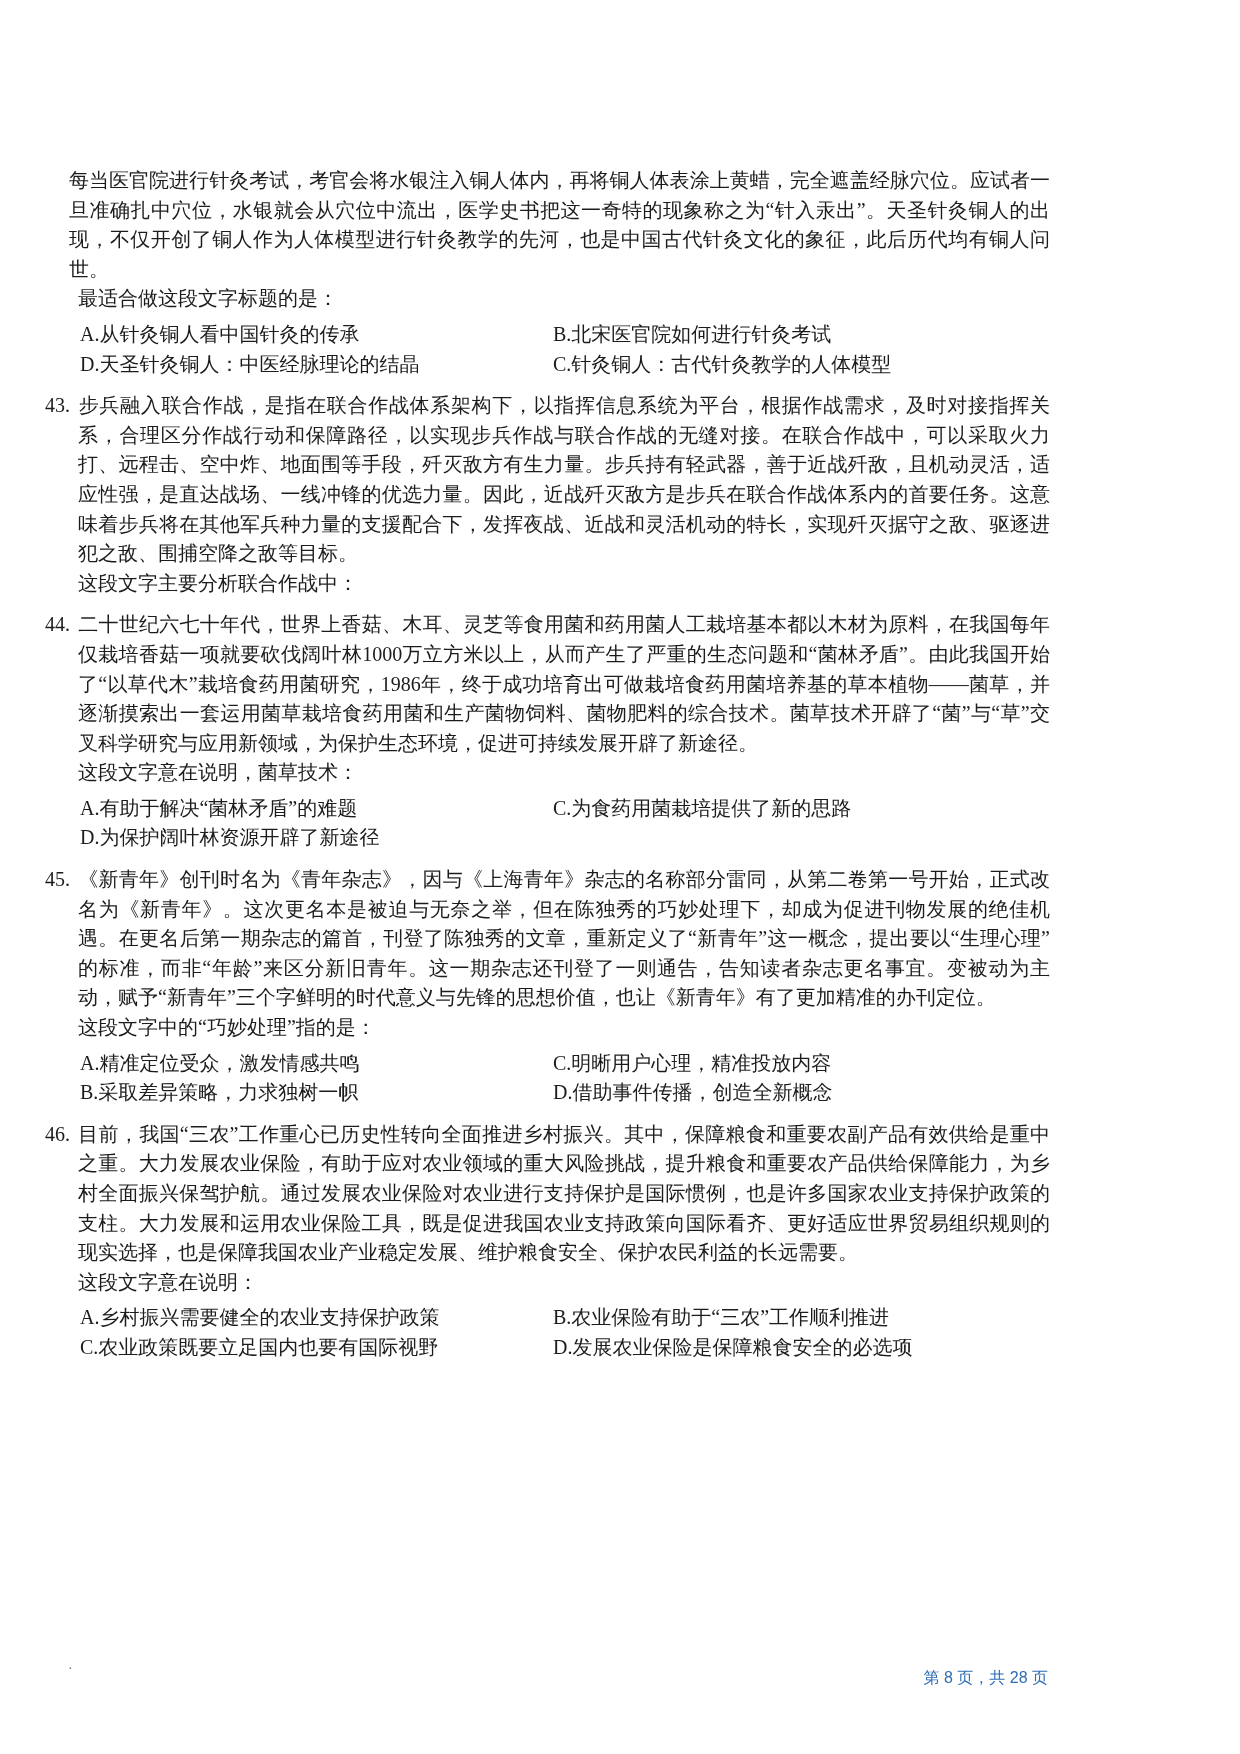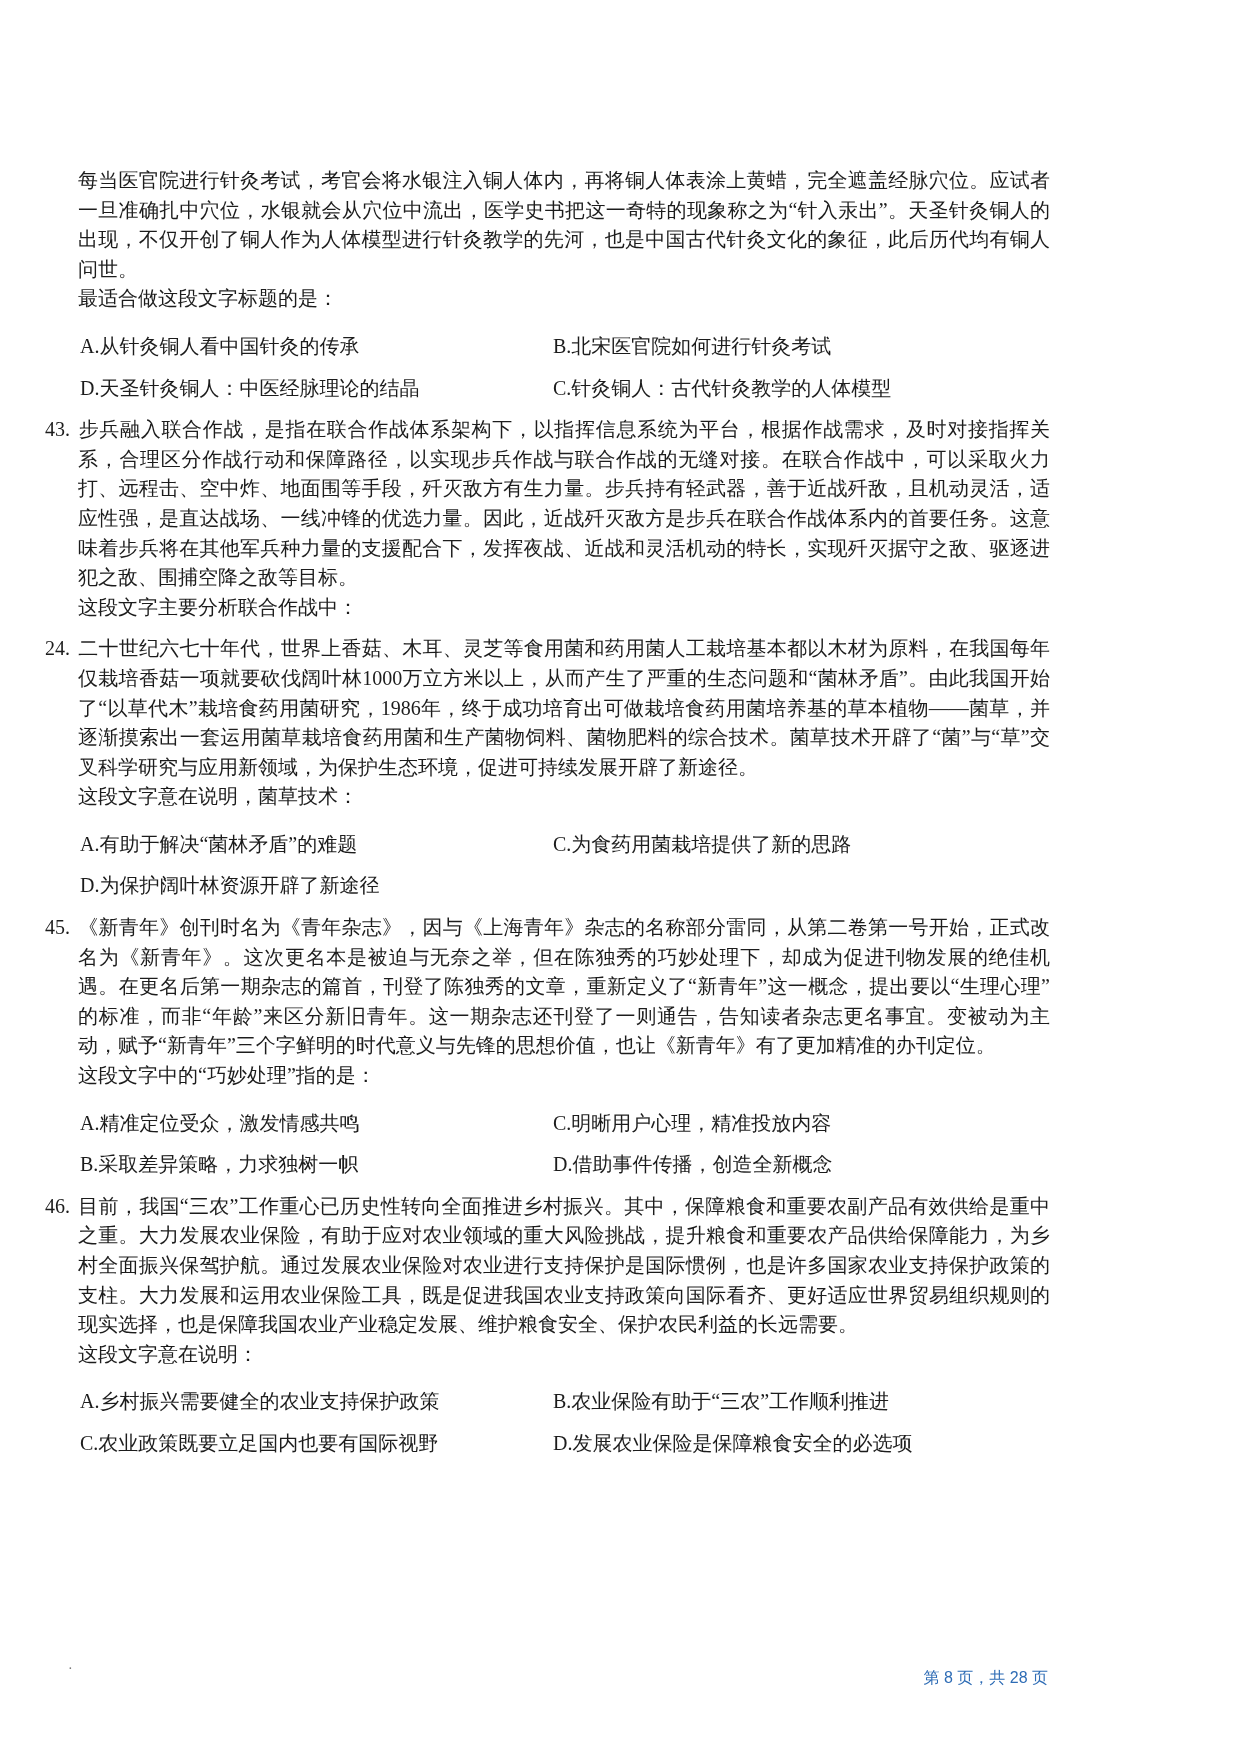--- a/index.html
+++ b/index.html
@@ -16,42 +16,42 @@
     line-height: 29.6px;
     overflow: hidden;
   }
   .content {
     position: absolute;
     top: 166px;
     left: 45px;
     width: 1005px;
   }
   .para {
-    margin-left: 33px;
+    margin-left: 24px;
     text-align: justify;
   }
   .q-body {
     margin-left: 33px;
     text-indent: -33px;
     text-align: justify;
   }
   .q-num {
     display: inline-block;
     width: 33px;
     text-indent: 0;
   }
   .prompt {
     margin-left: 33px;
   }
   .question { margin-top: 12px; }
   .question.first { margin-top: 0; }
   .options {
-    margin: 18px 0 8px 35px;
+    margin: 6px 0 8px 35px;
     display: grid;
-    row-gap: 12px;
+    row-gap: 0;
   }
   .options.cols2 { grid-template-columns: 473px auto; }
   .options.cols4 { grid-template-columns: 236px 237px 236px auto; }
   .option { white-space: nowrap; }
   .footer-page {
     position: absolute;
     right: 192px;
     bottom: 66px;
     font-family: "Liberation Sans", "DejaVu Sans", sans-serif;
     font-size: 16px;
@@ -82,21 +82,21 @@
         <span class="option">C.针灸铜人：古代针灸教学的人体模型</span>
       </div>
     </section>
 
     <section class="question">
       <p class="q-body"><span class="q-num">43.</span><span>步兵融入联合作战，是指在联合作战体系架构下，以指挥信息系统为平台，根据作战需求，及时对接指挥关系，合理区分作战行动和保障路径，以实现步兵作战与联合作战的无缝对接。在联合作战中，可以采取火力打、远程击、空中炸、地面围等手段，歼灭敌方有生力量。步兵持有轻武器，善于近战歼敌，且机动灵活，适应性强，是直达战场、一线冲锋的优选力量。因此，近战歼灭敌方是步兵在联合作战体系内的首要任务。这意味着步兵将在其他军兵种力量的支援配合下，发挥夜战、近战和灵活机动的特长，实现歼灭据守之敌、驱逐进犯之敌、围捕空降之敌等目标。</span></p>
       <p class="prompt">这段文字主要分析联合作战中：</p>
     </section>
 
     <section class="question">
-      <p class="q-body"><span class="q-num">24.</span><span>二十世纪六七十年代，世界上香菇、木耳、灵芝等食用菌和药用菌人工栽培基本都以木材为原料，在我国每年仅栽培香菇一项就要砍伐阔叶林1000万立方米以上，从而产生了严重的生态问题和“菌林矛盾”。由此我国开始了“以草代木”栽培食药用菌研究，1986年，终于成功培育出可做栽培食药用菌培养基的草本植物——菌草，并逐渐摸索出一套运用菌草栽培食药用菌和生产菌物饲料、菌物肥料的综合技术。菌草技术开辟了“菌”与“草”交叉科学研究与应用新领域，为保护生态环境，促进可持续发展开辟了新途径。</span></p>
+      <p class="q-body"><span class="q-num">44.</span><span>二十世纪六七十年代，世界上香菇、木耳、灵芝等食用菌和药用菌人工栽培基本都以木材为原料，在我国每年仅栽培香菇一项就要砍伐阔叶林1000万立方米以上，从而产生了严重的生态问题和“菌林矛盾”。由此我国开始了“以草代木”栽培食药用菌研究，1986年，终于成功培育出可做栽培食药用菌培养基的草本植物——菌草，并逐渐摸索出一套运用菌草栽培食药用菌和生产菌物饲料、菌物肥料的综合技术。菌草技术开辟了“菌”与“草”交叉科学研究与应用新领域，为保护生态环境，促进可持续发展开辟了新途径。</span></p>
       <p class="prompt">这段文字意在说明，菌草技术：</p>
       <div class="options cols2">
         <span class="option">A.有助于解决“菌林矛盾”的难题</span>
         <span class="option">C.为食药用菌栽培提供了新的思路</span>
         <span class="option">D.为保护阔叶林资源开辟了新途径</span>
       </div>
     </section>
 
     <section class="question">
       <p class="q-body"><span class="q-num">45.</span><span>《新青年》创刊时名为《青年杂志》，因与《上海青年》杂志的名称部分雷同，从第二卷第一号开始，正式改名为《新青年》。这次更名本是被迫与无奈之举，但在陈独秀的巧妙处理下，却成为促进刊物发展的绝佳机遇。在更名后第一期杂志的篇首，刊登了陈独秀的文章，重新定义了“新青年”这一概念，提出要以“生理心理”的标准，而非“年龄”来区分新旧青年。这一期杂志还刊登了一则通告，告知读者杂志更名事宜。变被动为主动，赋予“新青年”三个字鲜明的时代意义与先锋的思想价值，也让《新青年》有了更加精准的办刊定位。</span></p>

